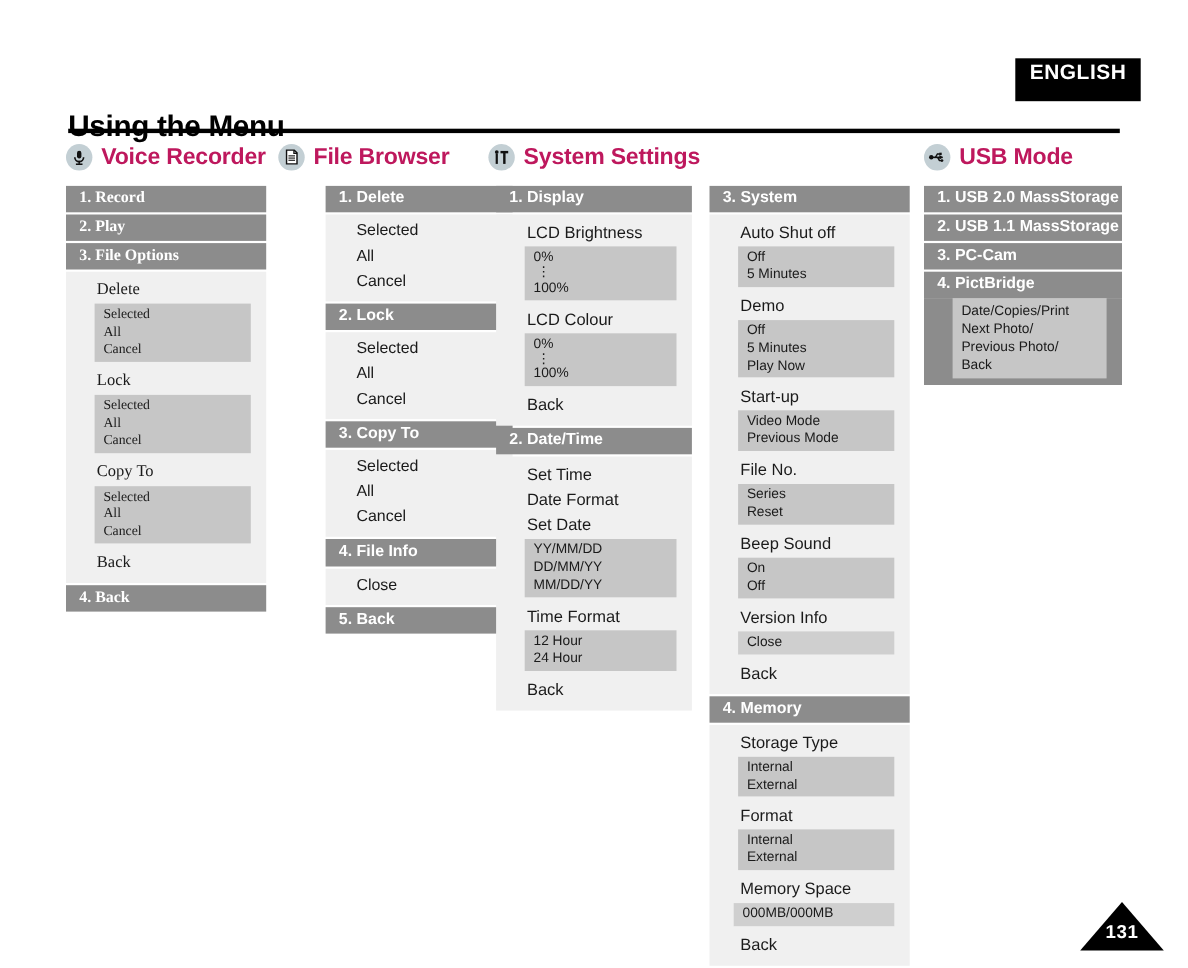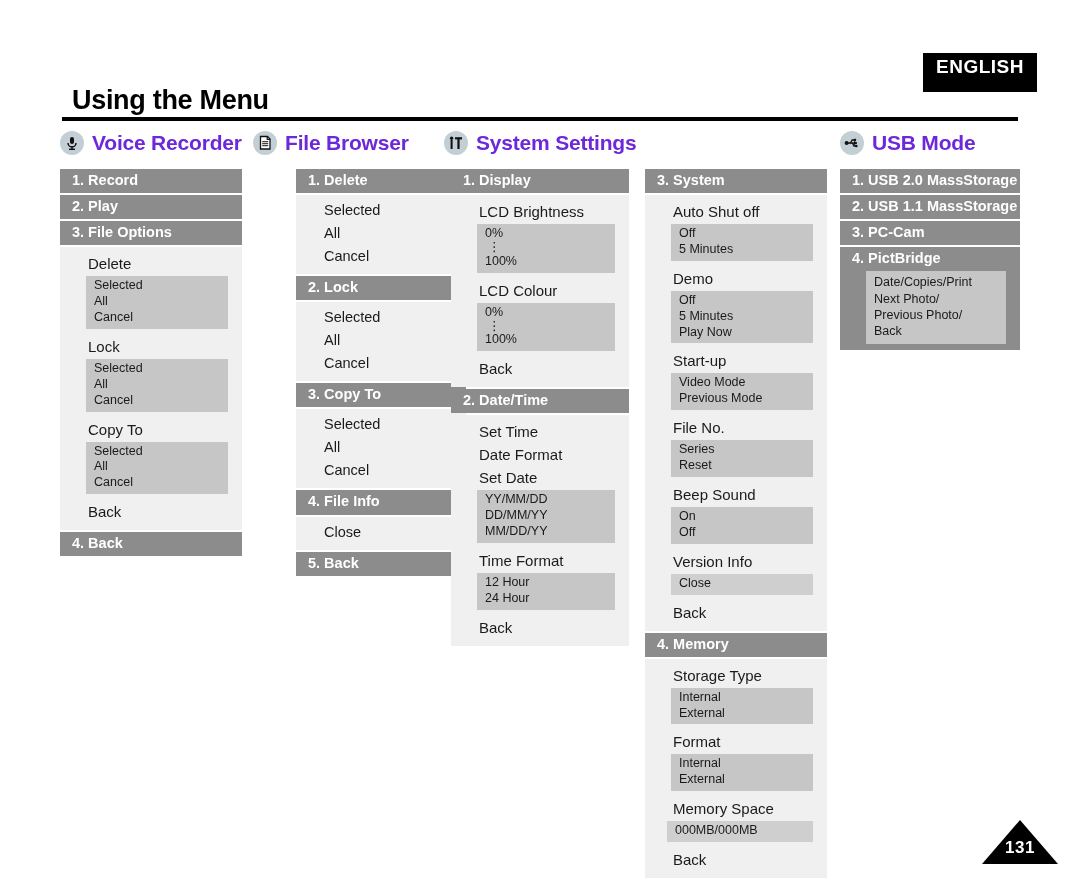--- a/index.html
+++ b/index.html
@@ -23,26 +23,25 @@
     background: #000000;
     color: #ffffff;
     font-weight: bold;
     font-size: 19px;
     letter-spacing: 0.5px;
     padding: 4px 13px 16px 13px;
     line-height: 1;
   }
   .page-title {
     position: absolute;
-    left: 62px; top: 85px;
+    left: 62px; top: 100px;
     font-size: 27px;
     font-weight: bold;
     color: #000000;
     letter-spacing: -0.3px;
-    margin-left: 10px;
   }
   .title-rule {
     position: absolute;
     left: 62px; top: 117px;
     width: 956px; height: 4px;
     background: #000000;
   }
 
   
   .col-head {
@@ -57,21 +56,21 @@
     background: #c3cfd4;
     display: flex;
     align-items: center;
     justify-content: center;
     flex: none;
   }
   .head-icon svg { display: block; }
   .head-label {
     font-size: 21px;
     font-weight: bold;
-    color: #6d28d9;
+    color: #be185d;
     white-space: nowrap;
     letter-spacing: -0.2px;
   }
 
   
   .col { position: absolute; }
 
   .mi-head {
     background: #8c8c8c;
     color: #ffffff;
@@ -227,21 +226,21 @@
           <path d="M13 8l-3-2.2v4.4z" fill="#111"></path>
           <path d="M6.4 8l1.8-3h2.2" fill="none" stroke="#111" stroke-width="1.3"></path>
           <rect x="9.9" y="3.8" width="2.2" height="2.2" fill="#111"></rect>
           <path d="M8.4 8l1.6 3h2" fill="none" stroke="#111" stroke-width="1.3"></path>
           <circle cx="12.3" cy="11" r="1.3" fill="#111"></circle>
         </svg>
     </span>
     <span class="head-label">USB Mode</span>
   </div>
 
-  <div class="col" style="left:60px; top:169px; width:182px;">
+  <div class="col" style="left:60px; top:169px; width:182px;font-family:Liberation Serif, serif;">
     <div class="mi-head">1. Record</div>
     <div class="mi-head">2. Play</div>
     <div class="mi-head">3. File Options</div>
     <div class="mi-body">
       <div class="l2lab">Delete</div>
       <div class="l3box">
         <div class="l3">Selected</div>
         <div class="l3">All</div>
         <div class="l3">Cancel</div>
       </div>

